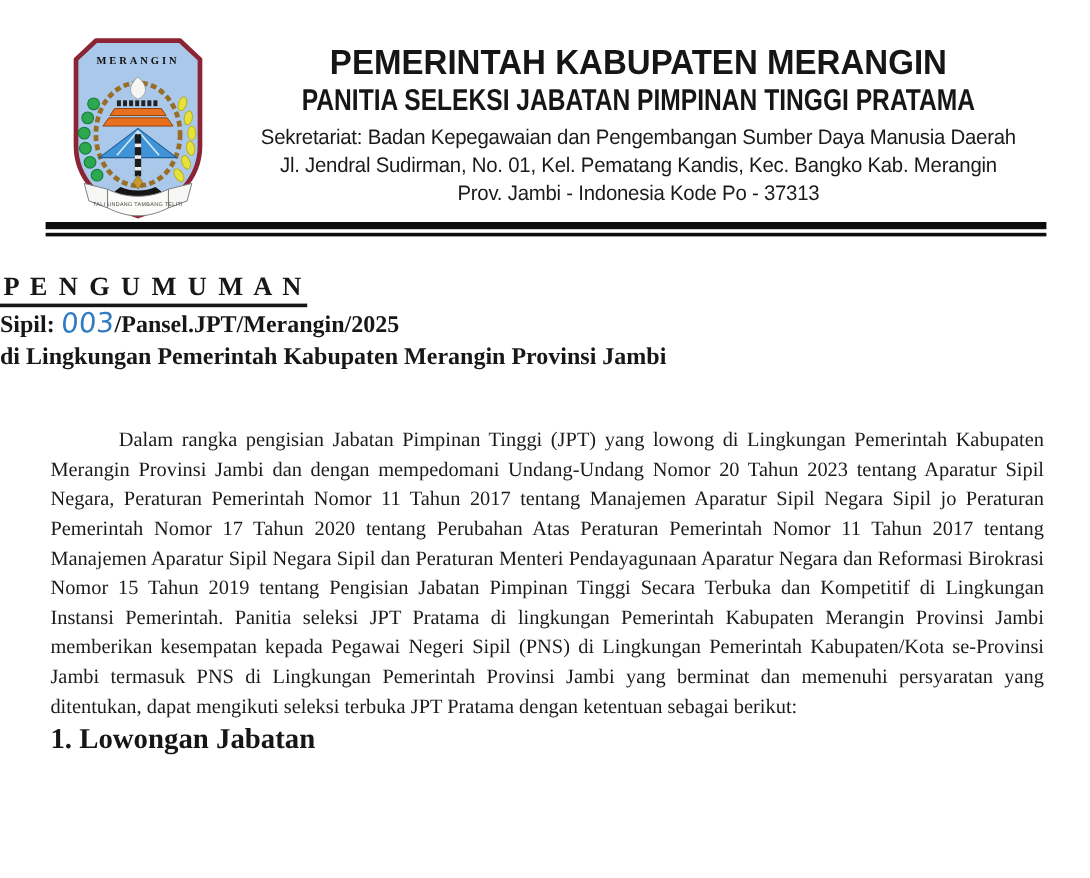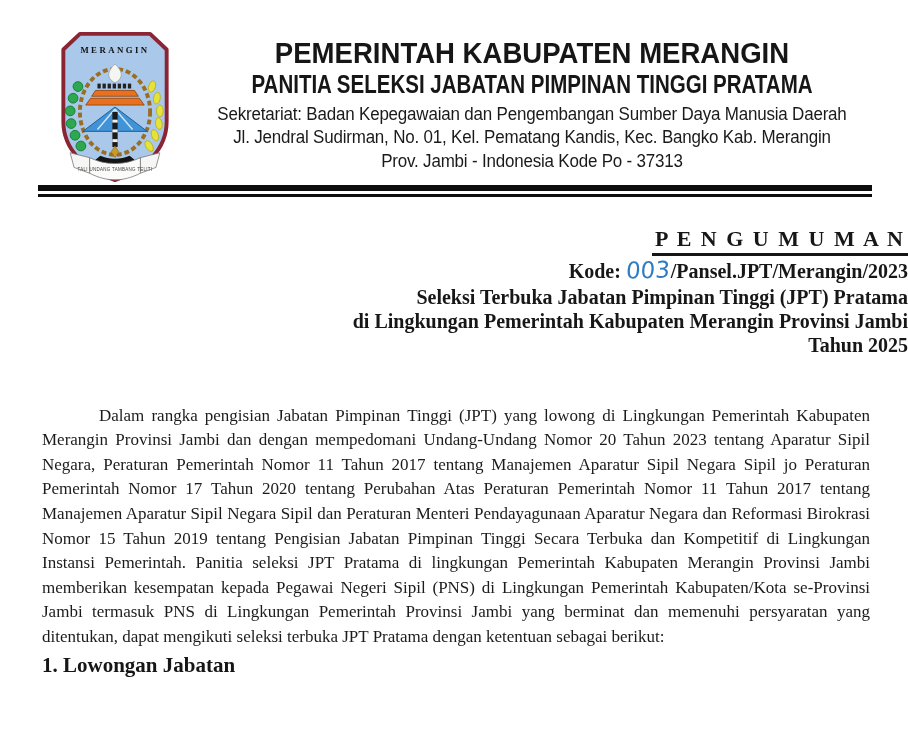--- a/index.html
+++ b/index.html
@@ -68,21 +68,21 @@
   .rule {
     margin: 12px 36px 0 38px;
     border-top: 6px solid #0d0d0d;
     border-bottom: 3px solid #0d0d0d;
     height: 3px;
   }
 
   
   .title-block {
     margin-top: 29px;
-    text-align: right;
+    text-align: left;
     font-weight: bold;
     color: #171717;
   }
   .heading-line { line-height: 26px; }
   .heading {
     display: inline-block;
     font-size: 22px;
     letter-spacing: 2px;
     border-bottom: 3px solid #161616;
     padding: 0 3px 1px 3px;
@@ -105,21 +105,21 @@
   .body-text {
     margin: 46px 38px 0 42px;
     font-size: 17px;
     line-height: 24.6px;
     text-align: justify;
     text-indent: 57px;
     color: #1b1b1b;
   }
   .section-title {
     margin: 3px 38px 0 42px;
-    font-size: 21px;
+    font-size: 24px;
     line-height: 24px;
     font-weight: bold;
     color: #161616;
   }
 </style>
 </head>
 <body>
 
 <div class="page">
 
@@ -192,22 +192,20 @@
       <div class="lh-small">Prov. Jambi - Indonesia Kode Po - 37313</div>
     </div>
   </div>
 
   <div class="rule"></div>
 
   <div class="title-block">
     <div class="heading-line">
       <span class="heading">P E N G U M U M A N</span>
     </div>
-    <div class="nomor-line"><span>Kode:</span><span class="handwritten">003</span><span>/Pansel.JPT/Merangin/2023</span></div>
-    <div class="subject-line">Seleksi Terbuka Jabatan Pimpinan Tinggi (JPT) Pratama</div>
+    <div class="nomor-line"><span>Sipil:</span><span class="handwritten">003</span><span>/Pansel.JPT/Merangin/2025</span></div>
     <div class="subject-line">di Lingkungan Pemerintah Kabupaten Merangin Provinsi Jambi</div>
-    <div class="subject-line">Tahun 2025</div>
   </div>
 
   <p class="body-text">Dalam rangka pengisian Jabatan Pimpinan Tinggi (JPT) yang lowong di Lingkungan Pemerintah Kabupaten Merangin Provinsi Jambi dan dengan mempedomani Undang-Undang Nomor 20 Tahun 2023 tentang Aparatur Sipil Negara, Peraturan Pemerintah Nomor 11 Tahun 2017 tentang Manajemen Aparatur Sipil Negara Sipil jo Peraturan Pemerintah Nomor 17 Tahun 2020 tentang Perubahan Atas Peraturan Pemerintah Nomor 11 Tahun 2017 tentang Manajemen Aparatur Sipil Negara Sipil dan Peraturan Menteri Pendayagunaan Aparatur Negara dan Reformasi Birokrasi Nomor 15 Tahun 2019 tentang Pengisian Jabatan Pimpinan Tinggi Secara Terbuka dan Kompetitif di Lingkungan Instansi Pemerintah. Panitia seleksi JPT Pratama di lingkungan Pemerintah Kabupaten Merangin Provinsi Jambi memberikan kesempatan kepada Pegawai Negeri Sipil (PNS) di Lingkungan Pemerintah Kabupaten/Kota se-Provinsi Jambi termasuk PNS di Lingkungan Pemerintah Provinsi Jambi yang berminat dan memenuhi persyaratan yang ditentukan, dapat mengikuti seleksi terbuka JPT Pratama dengan ketentuan sebagai berikut:</p>
   <div class="section-title">1. Lowongan Jabatan</div>
 
 </div>
 
 </body></html>

